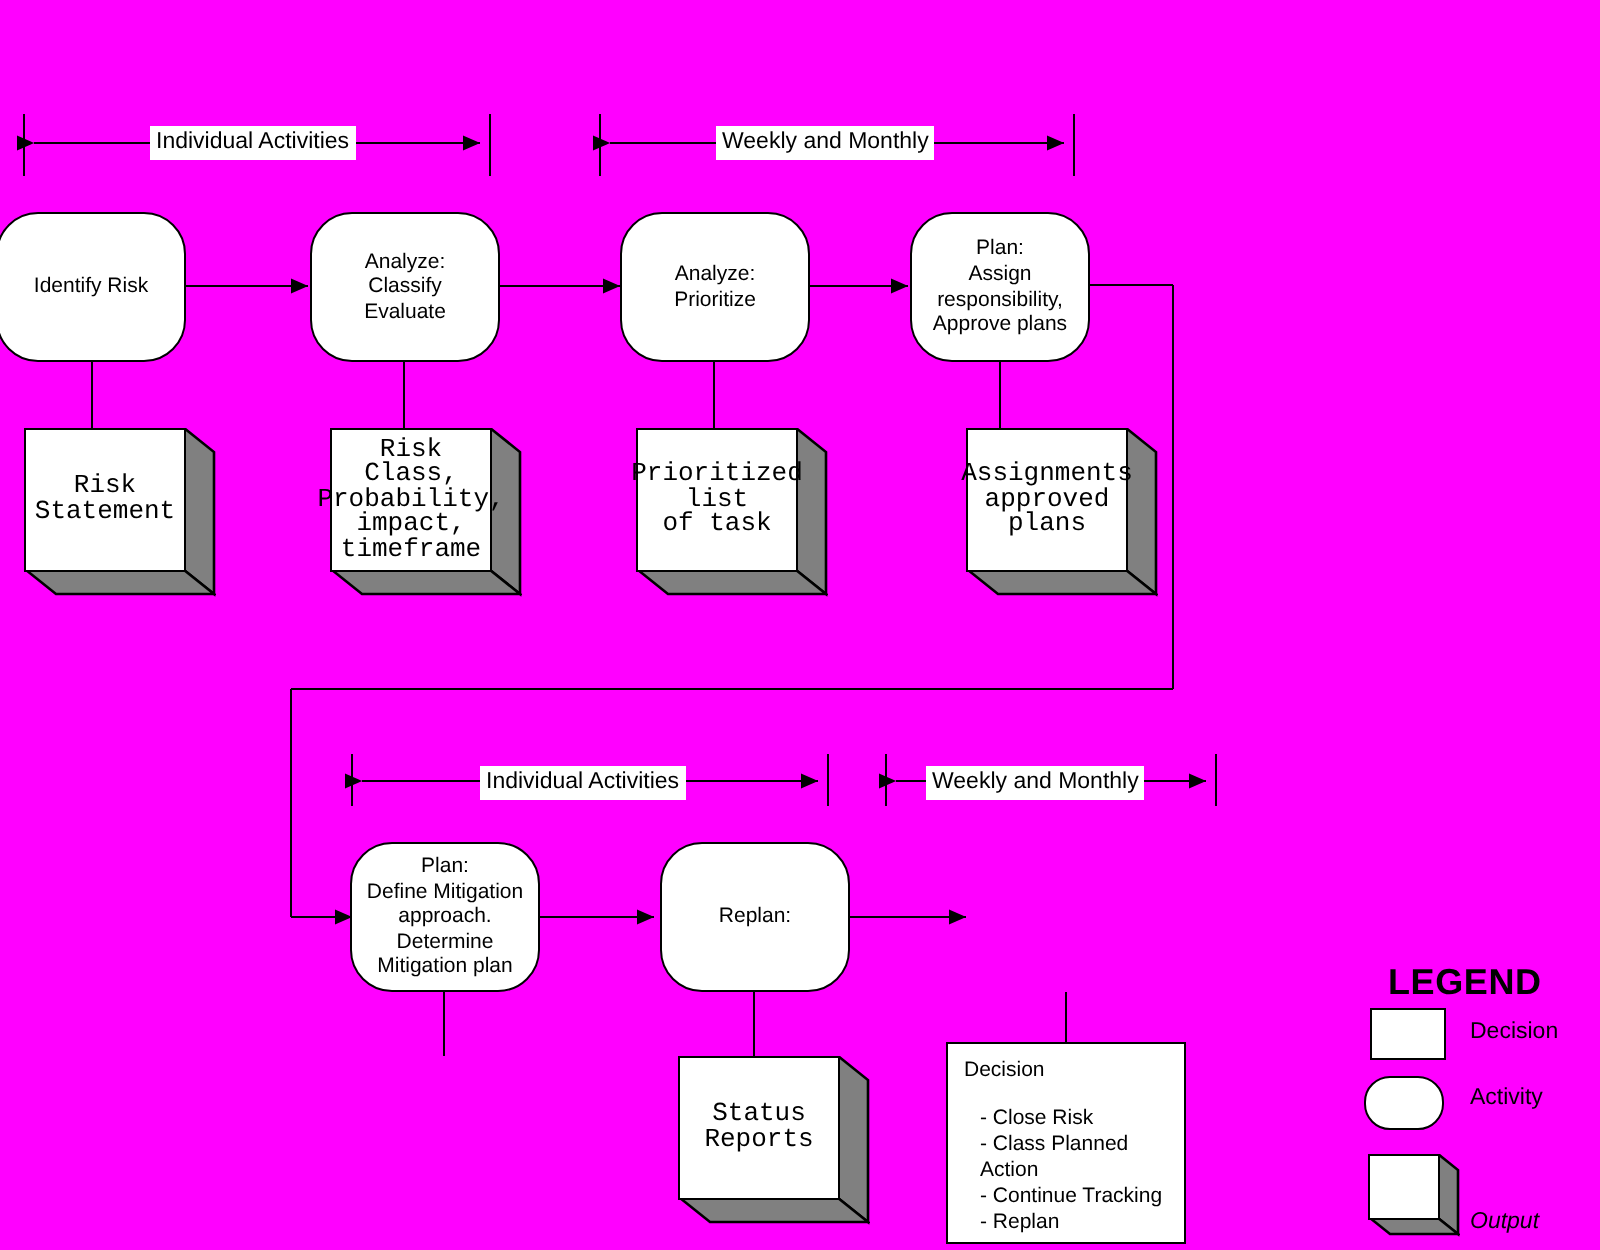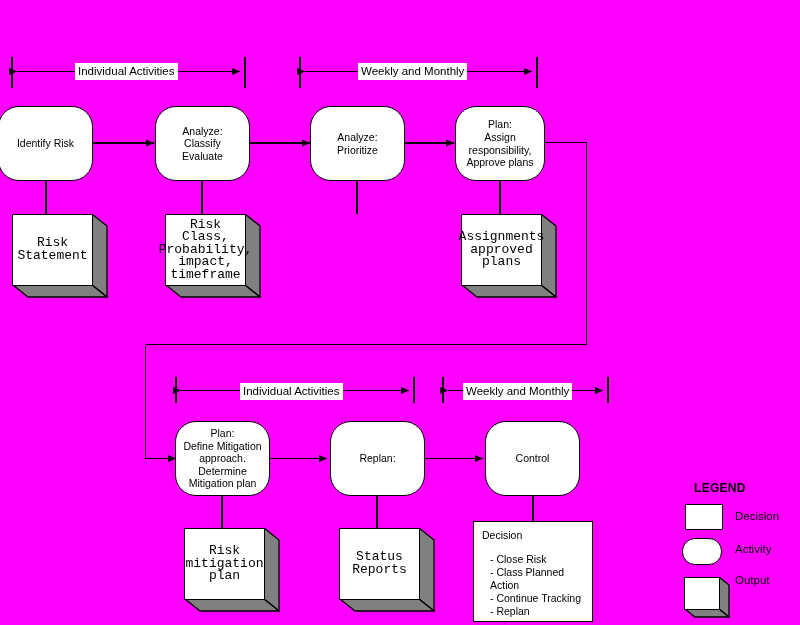--- a/index.html
+++ b/index.html
@@ -93,21 +93,21 @@
     font-size: 11.5px;
     line-height: 15px;
     padding: 1px 3px;
     white-space: nowrap;
     z-index: 6;
   }
 
   
   .legend-title {
     position: absolute;
-    font-size: 12px;
+    font-size: 18px;
     font-weight: bold;
     color: #000000;
     letter-spacing: 0.3px;
     z-index: 6;
   }
   .legend-text {
     position: absolute;
     font-size: 11.5px;
     color: #000000;
     z-index: 6;
@@ -213,21 +213,20 @@
 Approve plans</div>
 
   <div class="activity" style="left:175px; top:421px; width:95px; height:75px;">Plan:
 Define Mitigation
 approach.
 Determine
 Mitigation plan</div>
 
   <div class="activity" style="left:330px; top:421px; width:95px; height:75px;">Replan:</div>
 
-  <div class="activity" style="left:485px; top:421px; width:95px; height:75px;">Control</div>
 
   <div class="output" style="left:12px; top:214px; width:96px; height:92px;">
     <svg width="96" height="92" class="side">
       <polygon points="80,0 95,12 95,83 80,71" fill="#808080" stroke="#000" stroke-width="1.3"></polygon>
       <polygon points="1,71 80,71 95,83 16,83" fill="#808080" stroke="#000" stroke-width="1.3"></polygon>
     </svg>
     <div class="face" style="width:81px; height:72px;">Risk
 Statement</div>
   </div>
 
@@ -236,38 +235,38 @@
       <polygon points="80,0 95,12 95,83 80,71" fill="#808080" stroke="#000" stroke-width="1.3"></polygon>
       <polygon points="1,71 80,71 95,83 16,83" fill="#808080" stroke="#000" stroke-width="1.3"></polygon>
     </svg>
     <div class="face" style="width:81px; height:72px;">Risk
 Class,
 Probability,
 impact,
 timeframe</div>
   </div>
 
-
-  <div class="output" style="left:461px; top:214px; width:96px; height:92px;">
+  <div class="output" style="left:318px; top:214px; width:96px; height:92px;">
+    <svg width="96" height="92" class="side">
+      <polygon points="80,0 95,12 95,83 80,71" fill="#808080" stroke="#000" stroke-width="1.3"></polygon>
+      <polygon points="1,71 80,71 95,83 16,83" fill="#808080" stroke="#000" stroke-width="1.3"></polygon>
+    </svg>
+    <div class="face" style="width:81px; height:72px;">Prioritized list
+of task</div>
+  </div>
+
+  <div class="output" style="left:483px; top:214px; width:96px; height:92px;">
     <svg width="96" height="92" class="side">
       <polygon points="80,0 95,12 95,83 80,71" fill="#808080" stroke="#000" stroke-width="1.3"></polygon>
       <polygon points="1,71 80,71 95,83 16,83" fill="#808080" stroke="#000" stroke-width="1.3"></polygon>
     </svg>
     <div class="face" style="width:81px; height:72px;">Assignments
 approved plans</div>
   </div>
 
-  <div class="output" style="left:184px; top:528px; width:96px; height:92px;">
-    <svg width="96" height="92" class="side">
-      <polygon points="80,0 95,12 95,83 80,71" fill="#808080" stroke="#000" stroke-width="1.3"></polygon>
-      <polygon points="1,71 80,71 95,83 16,83" fill="#808080" stroke="#000" stroke-width="1.3"></polygon>
-    </svg>
-    <div class="face" style="width:81px; height:72px;">Risk mitigation
-plan</div>
-  </div>
 
   <div class="output" style="left:339px; top:528px; width:96px; height:92px;">
     <svg width="96" height="92" class="side">
       <polygon points="80,0 95,12 95,83 80,71" fill="#808080" stroke="#000" stroke-width="1.3"></polygon>
       <polygon points="1,71 80,71 95,83 16,83" fill="#808080" stroke="#000" stroke-width="1.3"></polygon>
     </svg>
     <div class="face" style="width:81px; height:72px;">Status Reports</div>
   </div>
 
   <div class="decision" style="left:473px; top:521px; width:120px; height:101px;">
@@ -286,15 +285,15 @@
   <div class="lg-oval" style="left:682px; top:538px; width:40px; height:27px;"></div>
   <div class="legend-text" style="left:735px; top:543px;">Activity</div>
 
   <div class="output" style="left:684px; top:577px; width:46px; height:44px;">
     <svg width="46" height="44" class="side">
       <polygon points="35,0 45,8 45,40 35,32" fill="#808080" stroke="#000" stroke-width="1.3"></polygon>
       <polygon points="1,32 35,32 45,40 11,40" fill="#808080" stroke="#000" stroke-width="1.3"></polygon>
     </svg>
     <div class="face" style="width:36px; height:33px;"></div>
   </div>
-  <div class="legend-text" style="left:735px; top:574px;">Output</div>
+  <div class="legend-text" style="left:735px; top:605px;font-style:italic;">Output</div>
 
 </div>
 
 </body></html>

